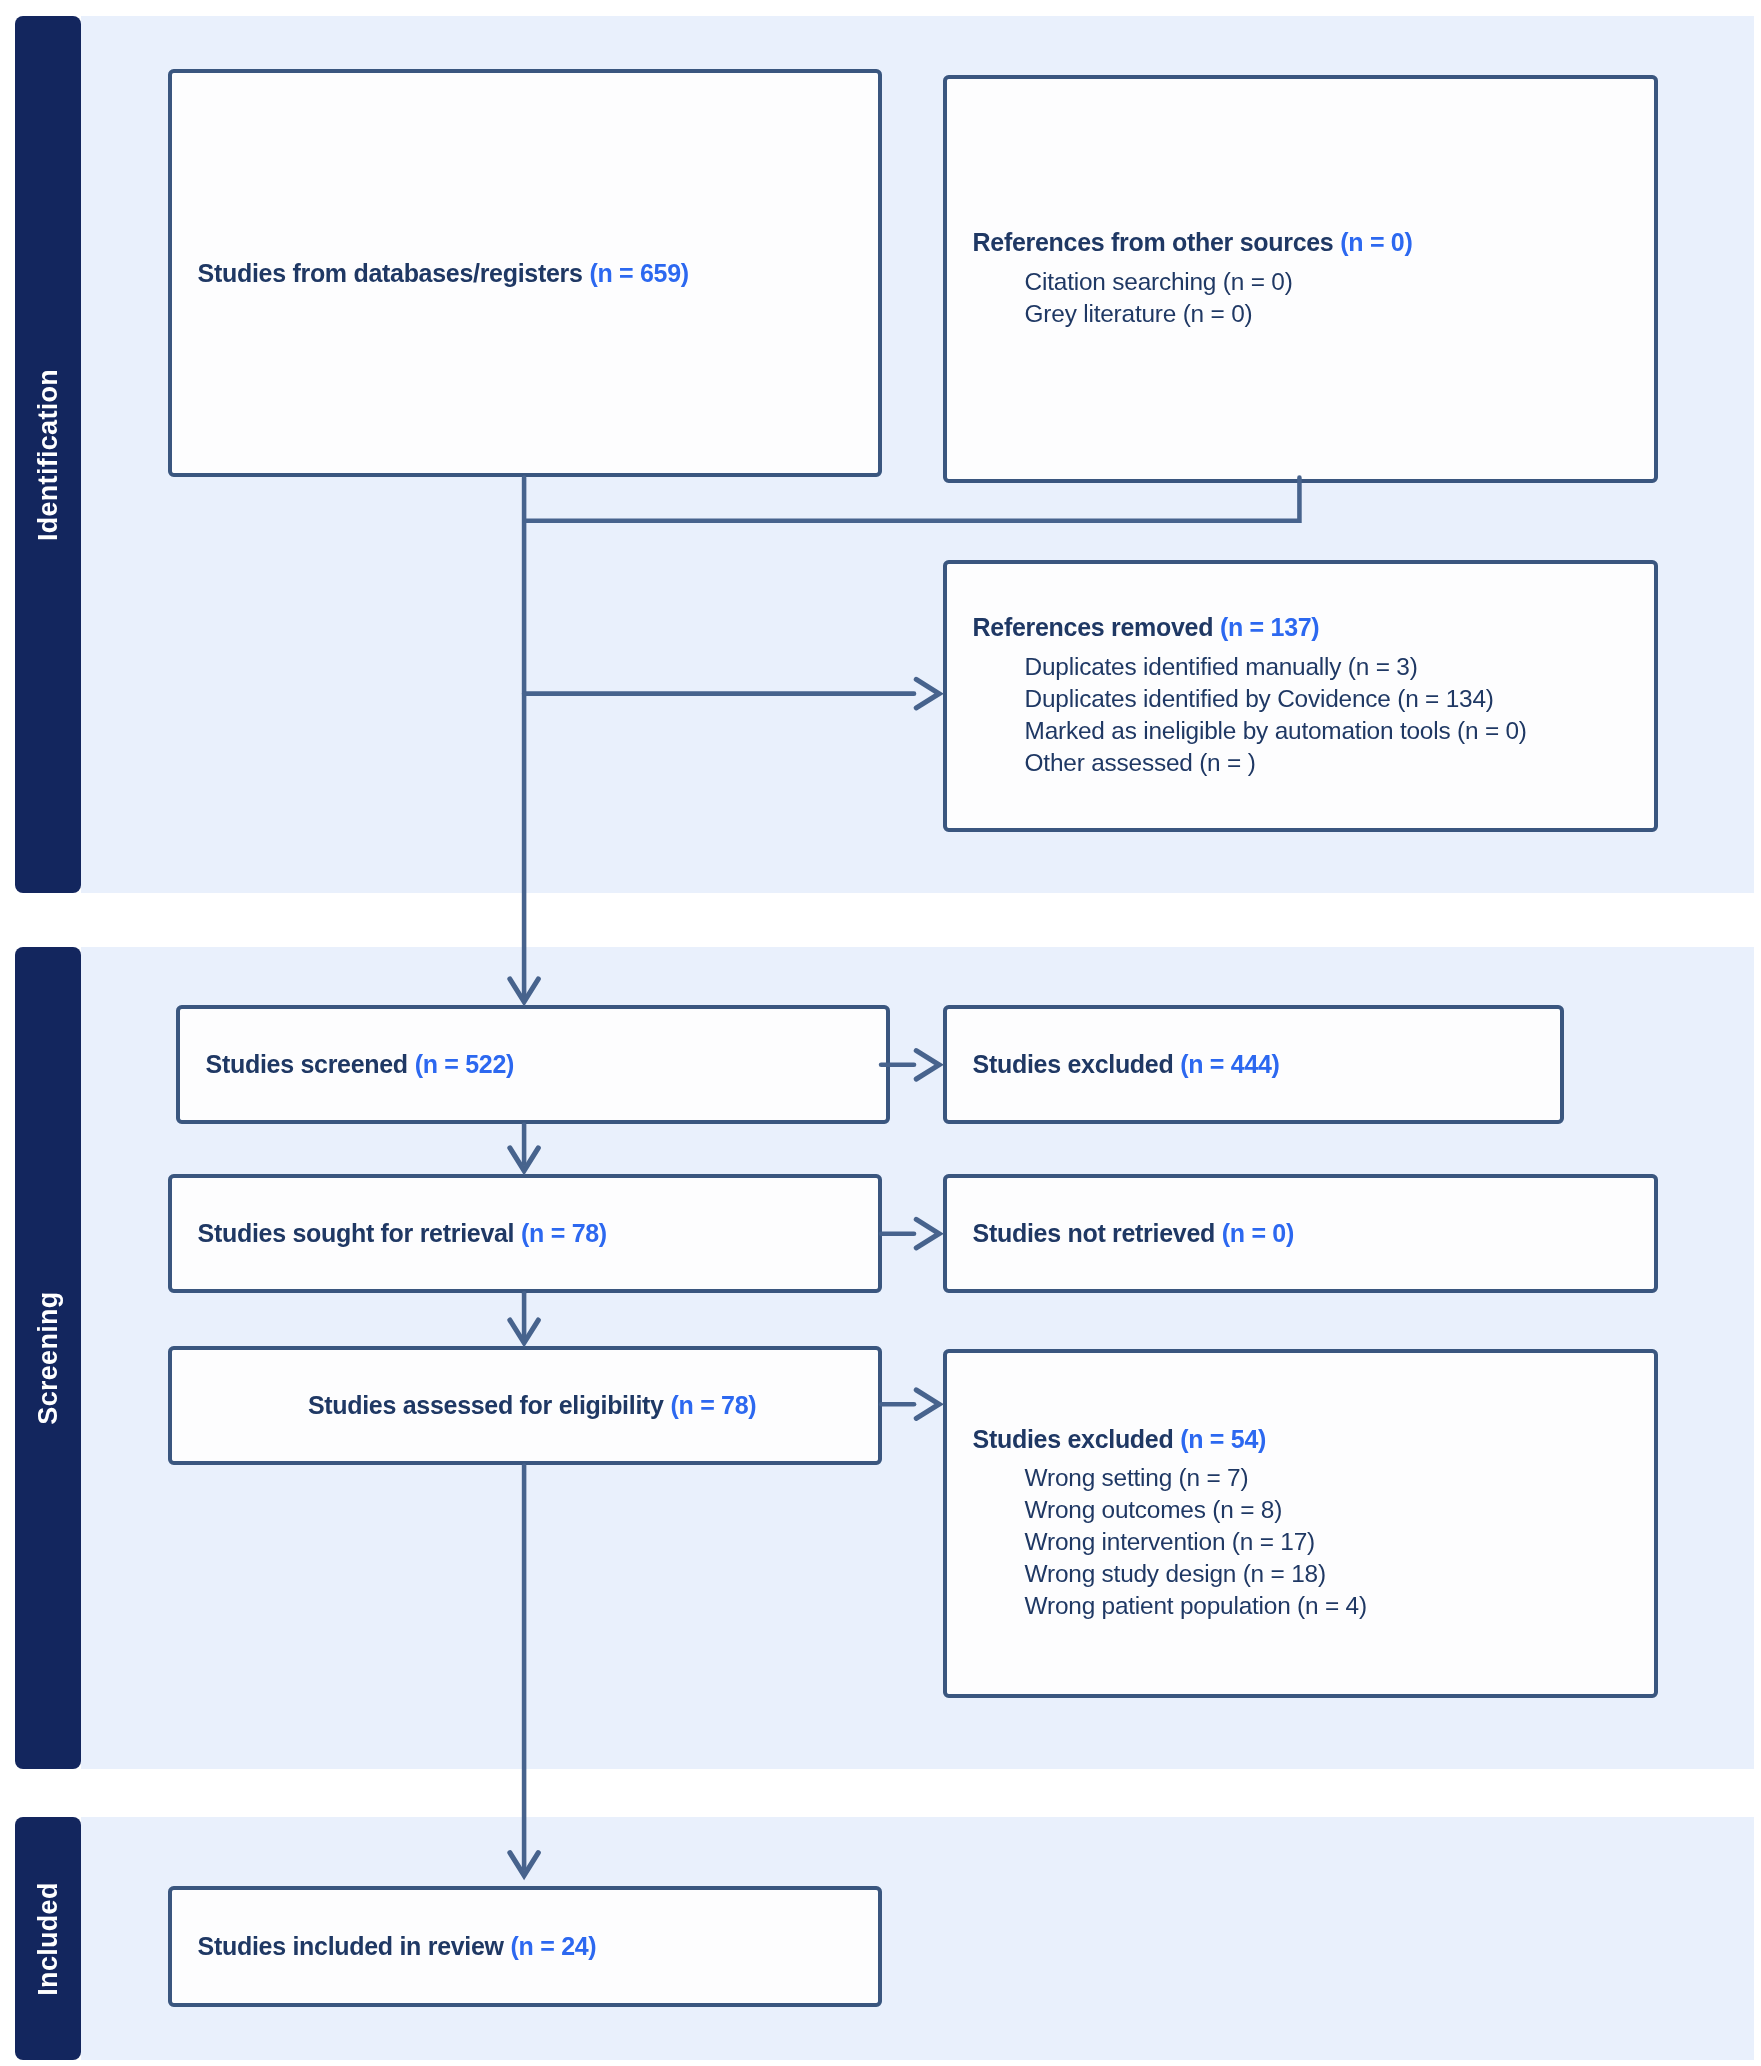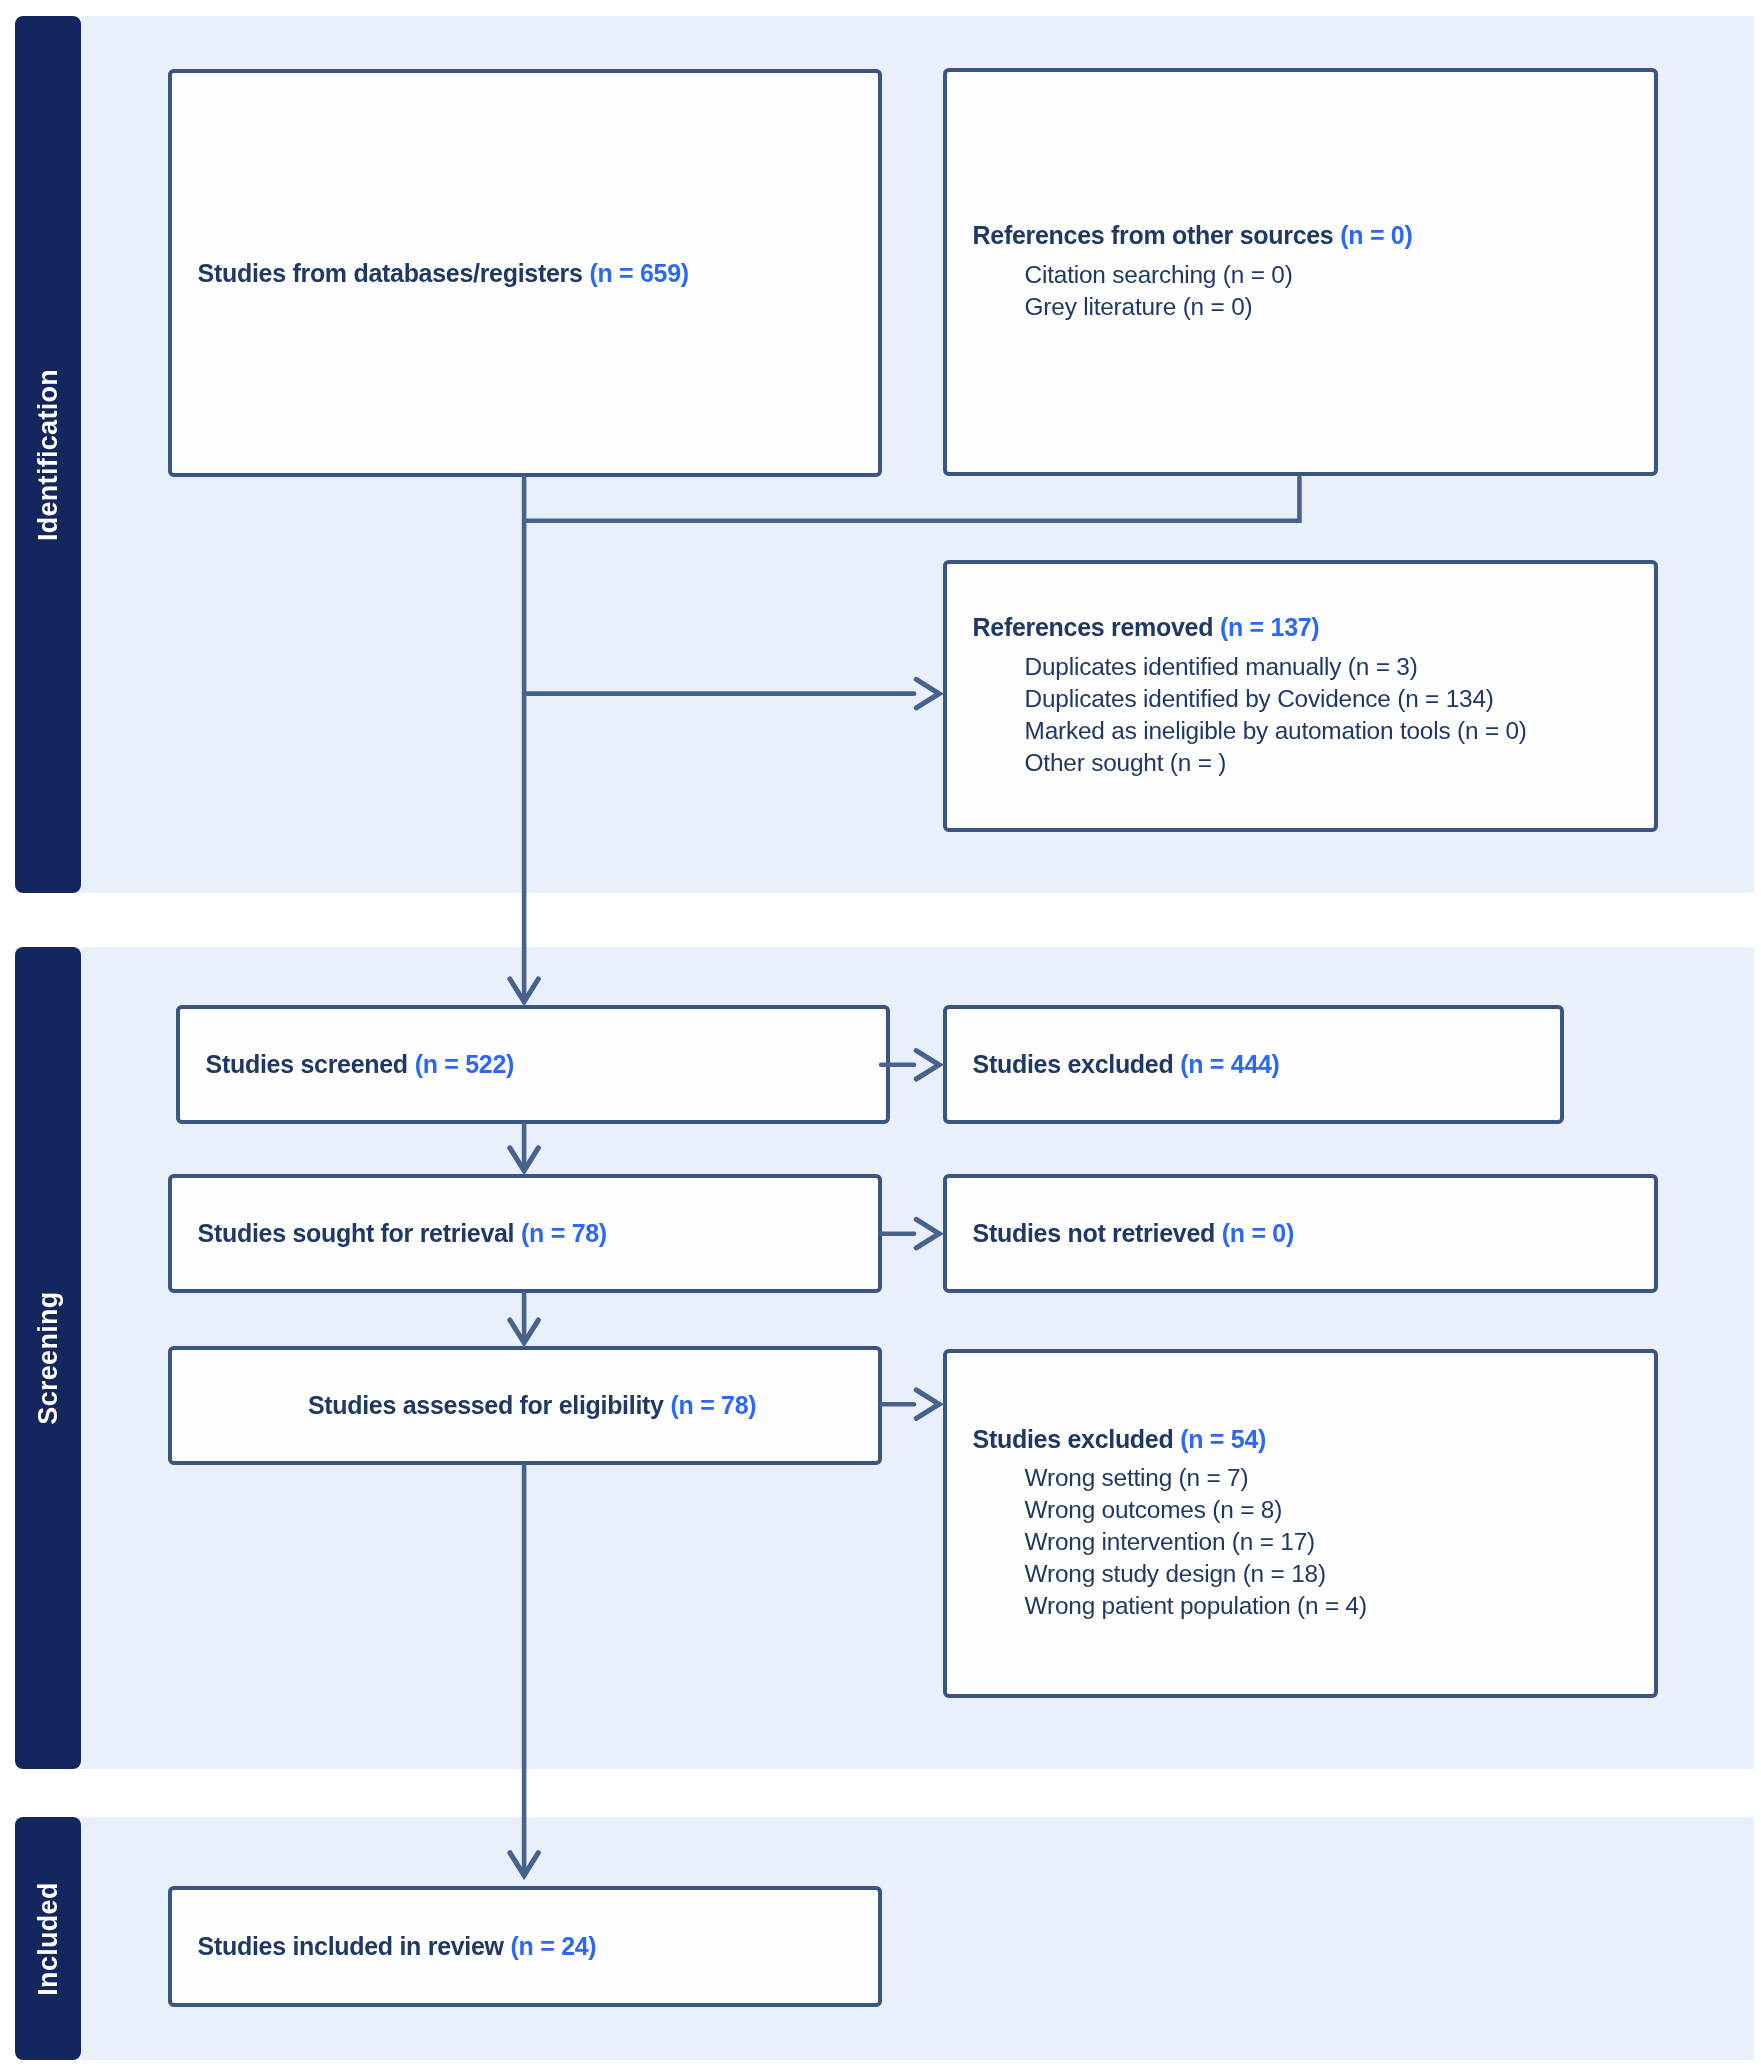--- a/index.html
+++ b/index.html
@@ -67,21 +67,21 @@
     border:4px solid var(--box-border);
     border-radius:5.7px;
     display:flex;
     flex-direction:column;
     justify-content:center;
     align-items:flex-start;
     padding-left:25.6px;
     padding-right:11.4px;
   }
   .box-a{left:168px;top:69px;width:714px;height:408px;}
-  .box-b{left:943px;top:68px;width:715px;height:408px;}
+  .box-b{left:943px;top:75px;width:715px;height:408px;}
   .box-c{left:943px;top:560px;width:715px;height:272px;}
   .box-d{left:176px;top:1005px;width:714px;height:119px;}
   .box-e{left:943px;top:1005px;width:621px;height:119px;}
   .box-f{left:168px;top:1174px;width:714px;height:119px;}
   .box-g{left:943px;top:1174px;width:715px;height:119px;}
   .box-h{left:168px;top:1346px;width:714px;height:119px;align-items:center;}
   .box-i{left:943px;top:1349px;width:715px;height:349px;}
   .box-j{left:168px;top:1879px;width:714px;height:121px;margin-top:7px;}
 
   .box-title{
@@ -160,21 +160,21 @@
       <li>Grey literature (n = 0)</li>
     </ul>
   </div>
 
   <div class="box box-c">
     <div class="box-title"><span>References removed</span><span class="count">(n = 137)</span></div>
     <ul class="box-items">
       <li>Duplicates identified manually (n = 3)</li>
       <li>Duplicates identified by Covidence (n = 134)</li>
       <li>Marked as ineligible by automation tools (n = 0)</li>
-      <li>Other sought (n = )</li>
+      <li>Other assessed (n = )</li>
     </ul>
   </div>
 
   <div class="box box-d">
     <div class="box-title"><span>Studies screened</span><span class="count">(n = 522)</span></div>
   </div>
 
   <div class="box box-e">
     <div class="box-title"><span>Studies excluded</span><span class="count">(n = 444)</span></div>
   </div>

